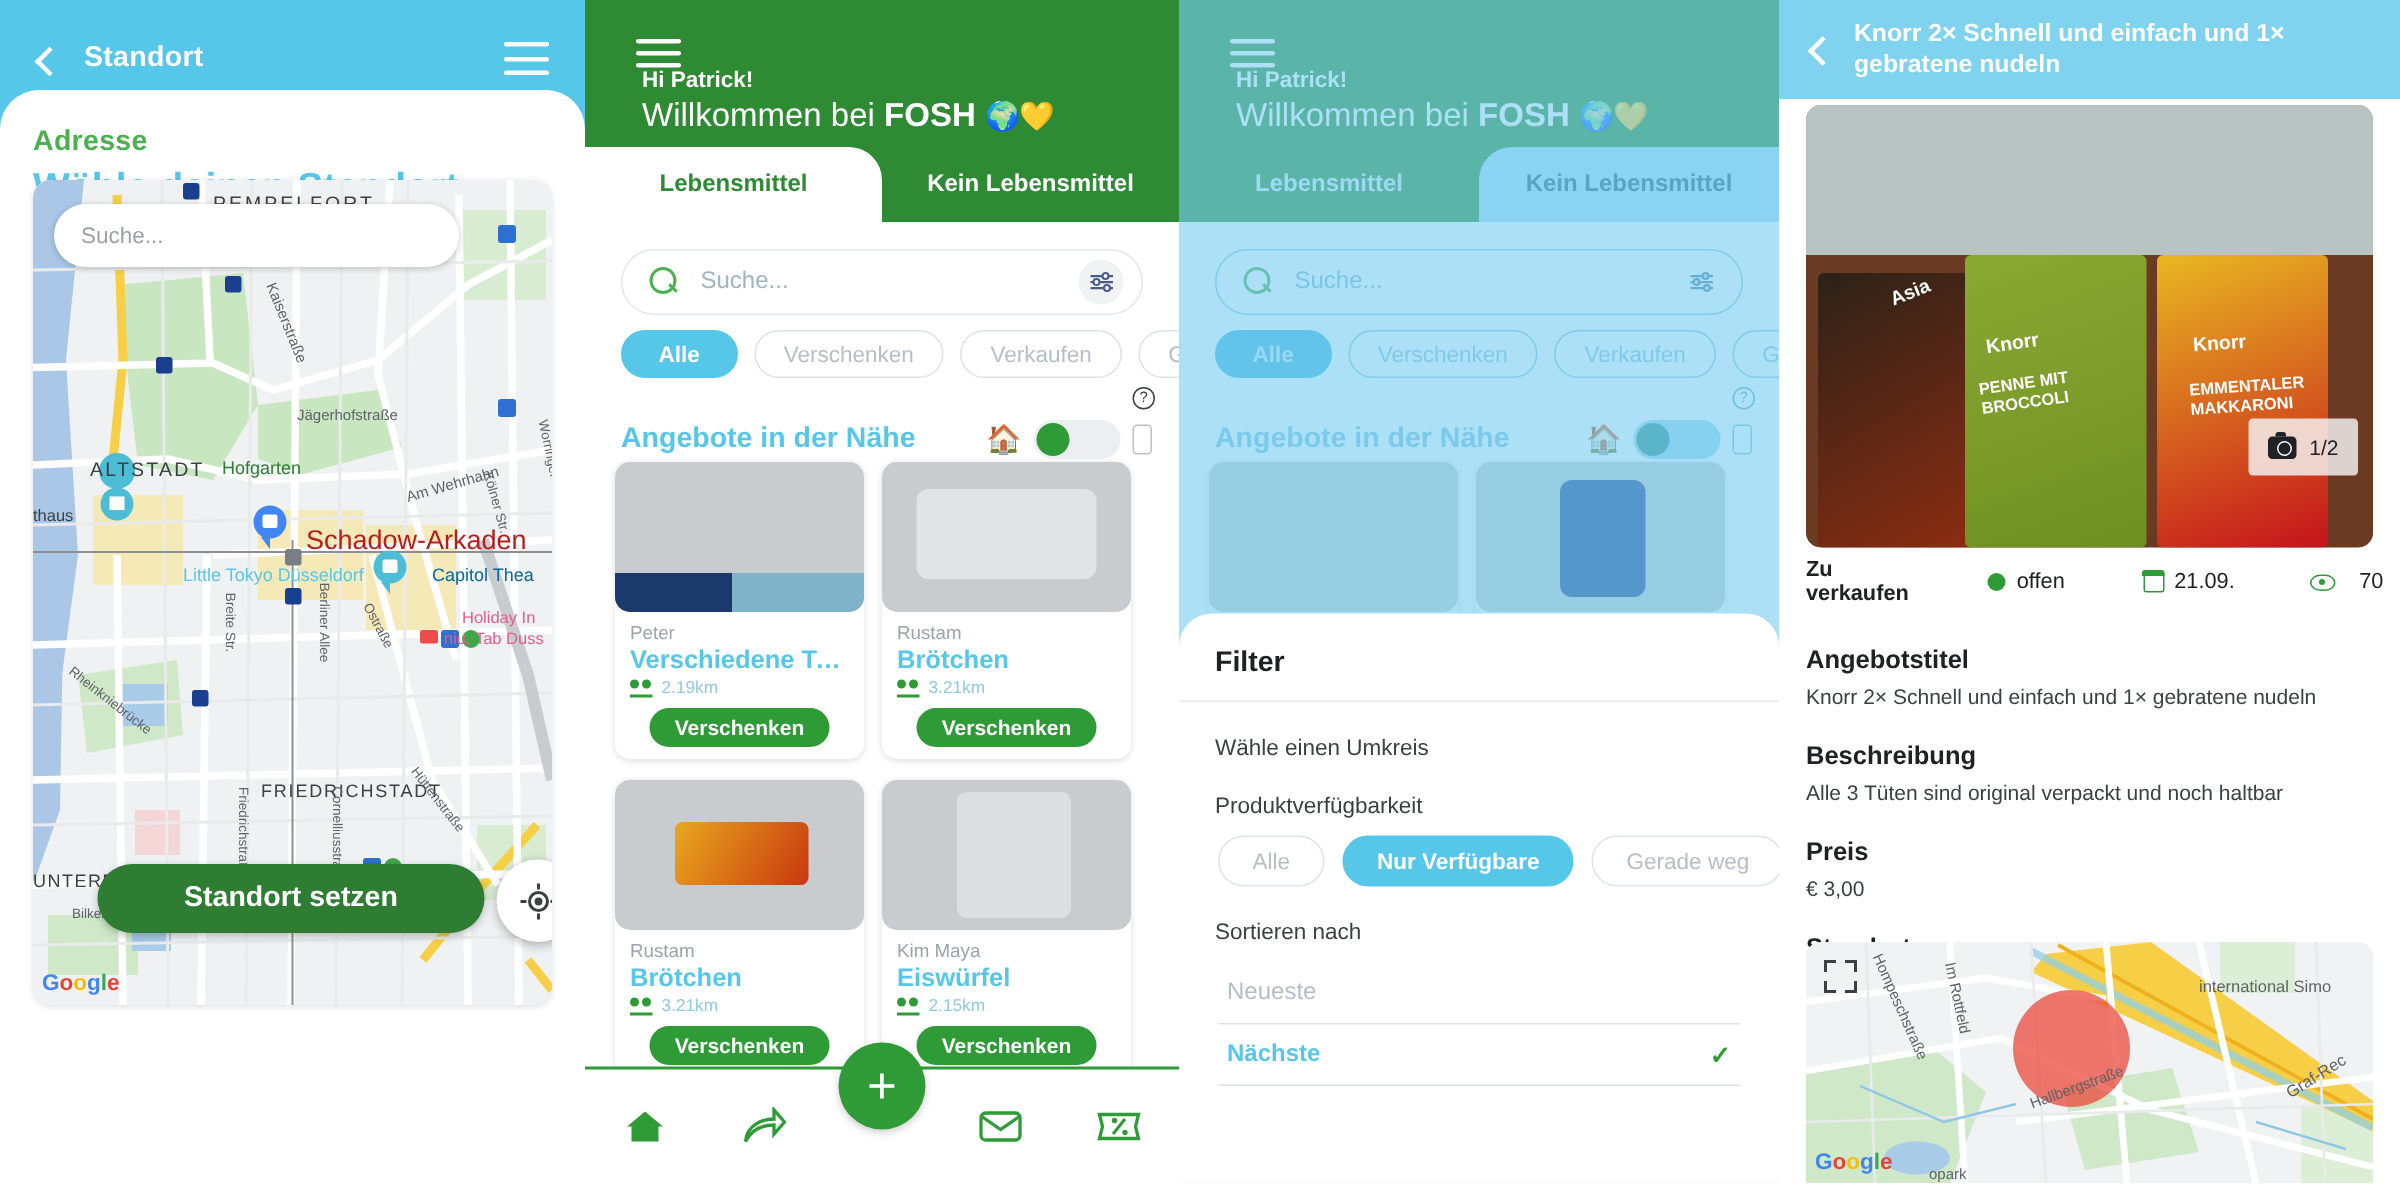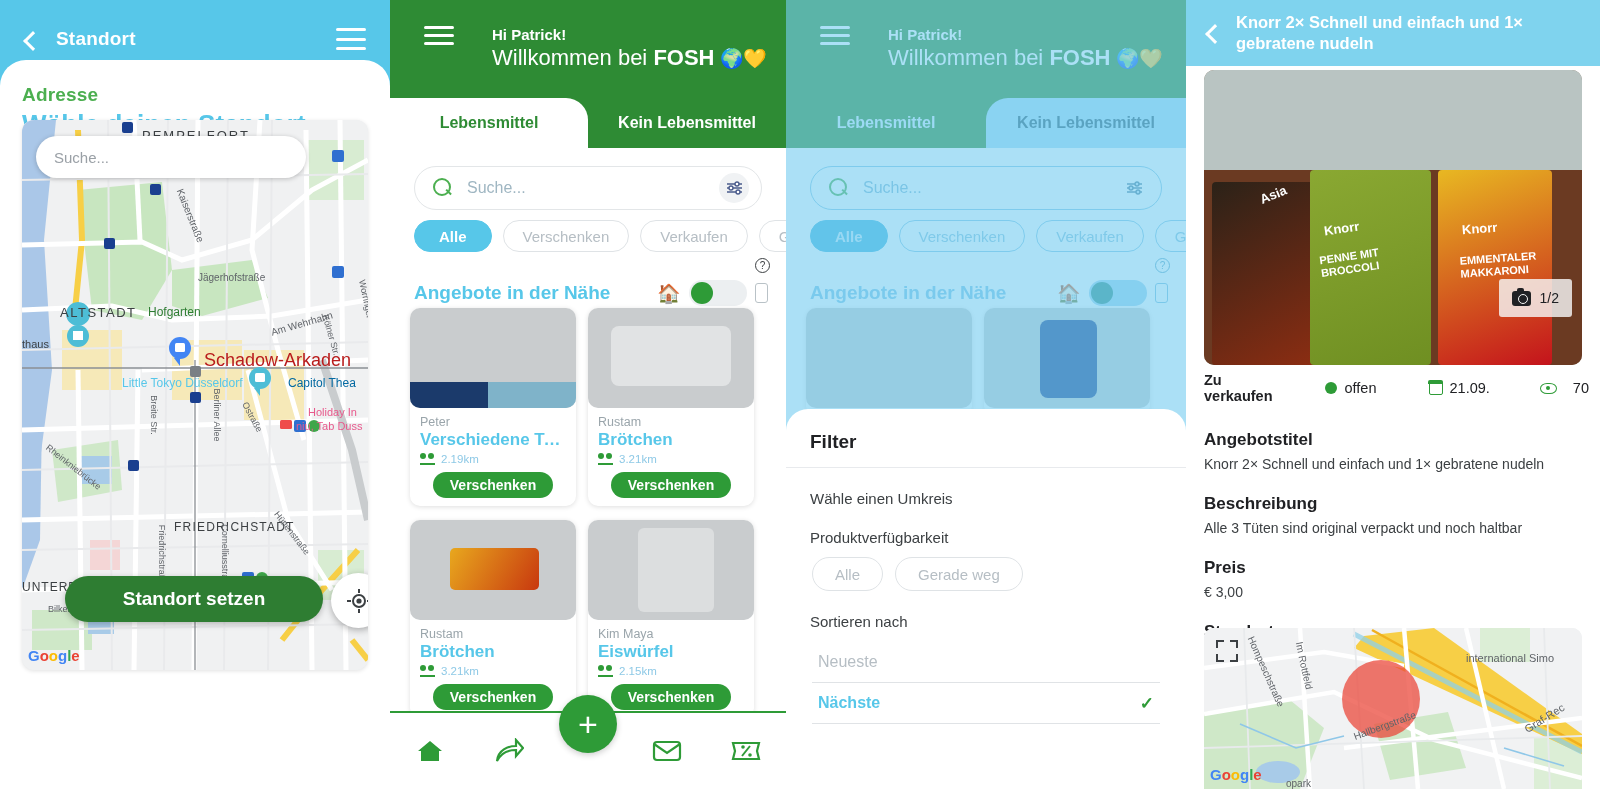--- a/index.html
+++ b/index.html
@@ -70,21 +70,21 @@
   .gmaps-wm { position:absolute; left:6px; bottom:6px; font-size:15px; font-weight:bold; z-index:5; }
   .gmaps-wm span:nth-child(1){color:#4285F4}.gmaps-wm span:nth-child(2){color:#EA4335}
   .gmaps-wm span:nth-child(3){color:#FBBC05}.gmaps-wm span:nth-child(4){color:#4285F4}
   .gmaps-wm span:nth-child(5){color:#34A853}.gmaps-wm span:nth-child(6){color:#EA4335}
 
   
   .feed-hdr {
     position:absolute; left:0; top:0; width:100%; height:148px; background:#2E8B34;
   }
   .p3 .feed-hdr { background:#2E8B34; }
-  .hdr-row { display:flex; align-items:flex-start; padding:26px 0 0 0; }
+  .hdr-row { display:flex; align-items:flex-start; padding:26px 0 0 0;flex-direction:column; }
   .burger2 { margin-left:34px; width:30px; height:19px; display:flex; flex-direction:column; justify-content:space-between; cursor:pointer; flex:0 0 auto; }
   .burger2 i { height:2.6px; background:#fff; border-radius:2px; }
   .hdr-greet { margin-left:38px; }
   .hi { color:#fff; font-size:15px; font-weight:bold; }
   .welc { color:#fff; font-size:22px; margin-top:2px; white-space:nowrap; }
   .welc b { font-weight:bold; }
   .emo { font-size:19px; letter-spacing:-1px; }
 
   .tabs { position:absolute; top:98px; left:0; width:100%; height:50px; display:flex; }
   .tab {
@@ -638,20 +638,21 @@
 
     <div class="filter-sheet">
       <div class="fs-title">Filter</div>
       <div class="fs-div"></div>
 
       <div class="fs-lbl">Wähle einen Umkreis</div>
 
       <div class="fs-lbl">Produktverfügbarkeit</div>
       <div class="fs-chips">
         <div class="fc">Alle</div>
+        <div class="fc on">Nur Verfügbare</div>
         <div class="fc">Gerade weg</div>
       </div>
 
       <div class="fs-lbl">Sortieren nach</div>
       <div class="sortlist">
         <div class="sort-row">
           <span>Neueste</span>
         </div>
         <div class="sort-row sel">
           <span>Nächste</span>

